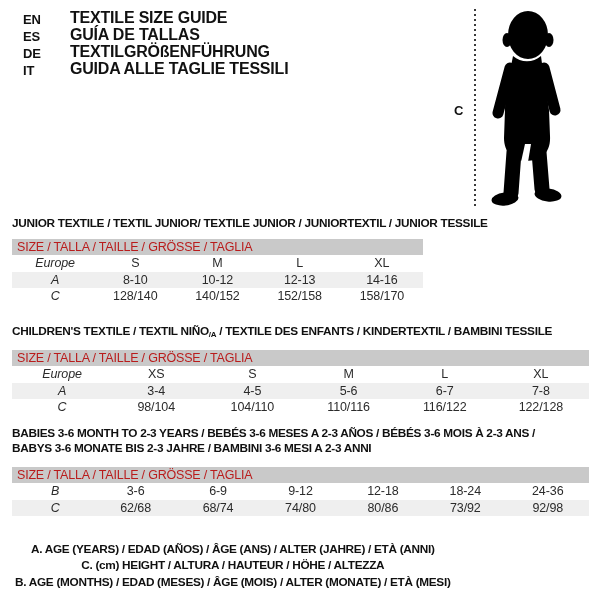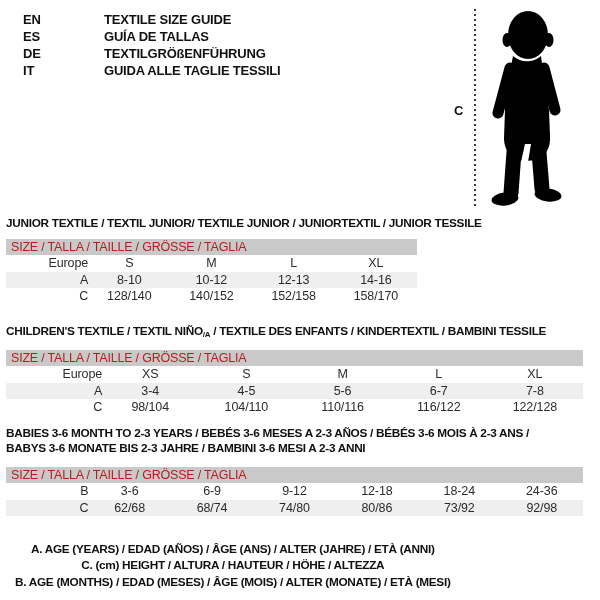--- a/index.html
+++ b/index.html
@@ -5,32 +5,32 @@
   html,body{margin:0;padding:0;}
   body{
     width:600px;height:600px;position:relative;background:#ffffff;
     font-family:"Liberation Sans", sans-serif;color:#111;overflow:hidden;
   }
 
   
   .langs{position:absolute;left:23px;top:10px;}
   .lang-row{display:flex;height:17px;align-items:flex-end;gap:12px;}
   .lang-code{width:35px;font-weight:bold;font-size:13px;letter-spacing:-0.2px;}
-  .lang-title{font-weight:bold;font-size:13px;letter-spacing:-0.2px;white-space:nowrap;margin-left:34px;}
+  .lang-title{font-weight:bold;font-size:16px;letter-spacing:-0.2px;white-space:nowrap;}
 
   
   .dotted-line{
     position:absolute;left:474px;top:9px;width:2px;height:199px;
     background:repeating-linear-gradient(to bottom,#3a3a3a 0px,#3a3a3a 2px,transparent 2px,transparent 5px);
   }
   .c-label{position:absolute;left:454px;top:103px;font-weight:bold;font-size:13px;}
   .baby{position:absolute;left:481px;top:10px;width:90px;height:200px;}
 
   
-  .section{position:absolute;left:6px;}
+  .section{position:absolute;left:12px;}
   #sec1{top:216px;width:411px;}
   #sec2{top:324px;width:577px;}
   #sec3{top:426px;width:577px;}
   .sec-title{
     font-weight:bold;font-size:11.8px;letter-spacing:-0.3px;color:#101010;
     margin:0 0 8px 0;white-space:nowrap;line-height:15px;
   }
   #sec3 .sec-title{margin-bottom:11px;}
   .subscript{font-size:8px;vertical-align:-2px;}
 
@@ -39,21 +39,21 @@
   .size-table col.c-label{width:56px;}
   #sec2 .size-table col.c-label, #sec3 .size-table col.c-label{width:47px;}
   .size-table th.band{
     background:var(--band-bg,#c9c9c9);font-weight:normal;color:#b91c1c;
     text-align:left;font-size:12.5px;height:16px;padding:0 0 0 5px;letter-spacing:-0.2px;
   }
   .size-table td{
     font-size:12.5px;color:#2b2b2b;height:16.5px;text-align:center;padding:0;
     letter-spacing:-0.1px;white-space:nowrap;
   }
-  .size-table td.row-label{text-align:right;padding-left:4px;}
+  .size-table td.row-label{text-align:center;padding-left:4px;font-style:italic;}
   .size-table tr.shaded td{background:var(--shaded-row,#efefef);}
 
   
   .footnotes{
     position:absolute;left:15px;top:541px;font-weight:bold;font-size:11.8px;
     line-height:16.4px;color:#101010;letter-spacing:-0.3px;white-space:nowrap;text-align:center;
   }
 </style>
 </head>
 <body>

